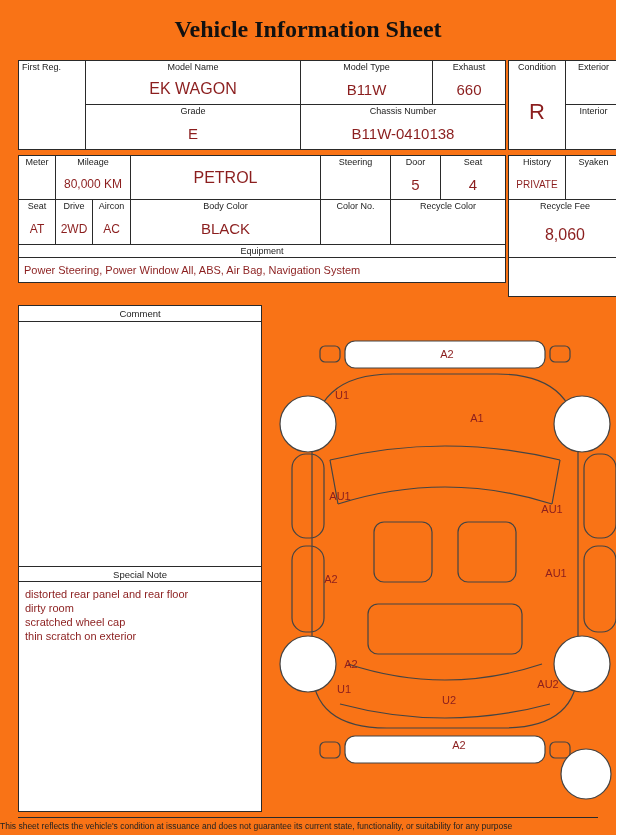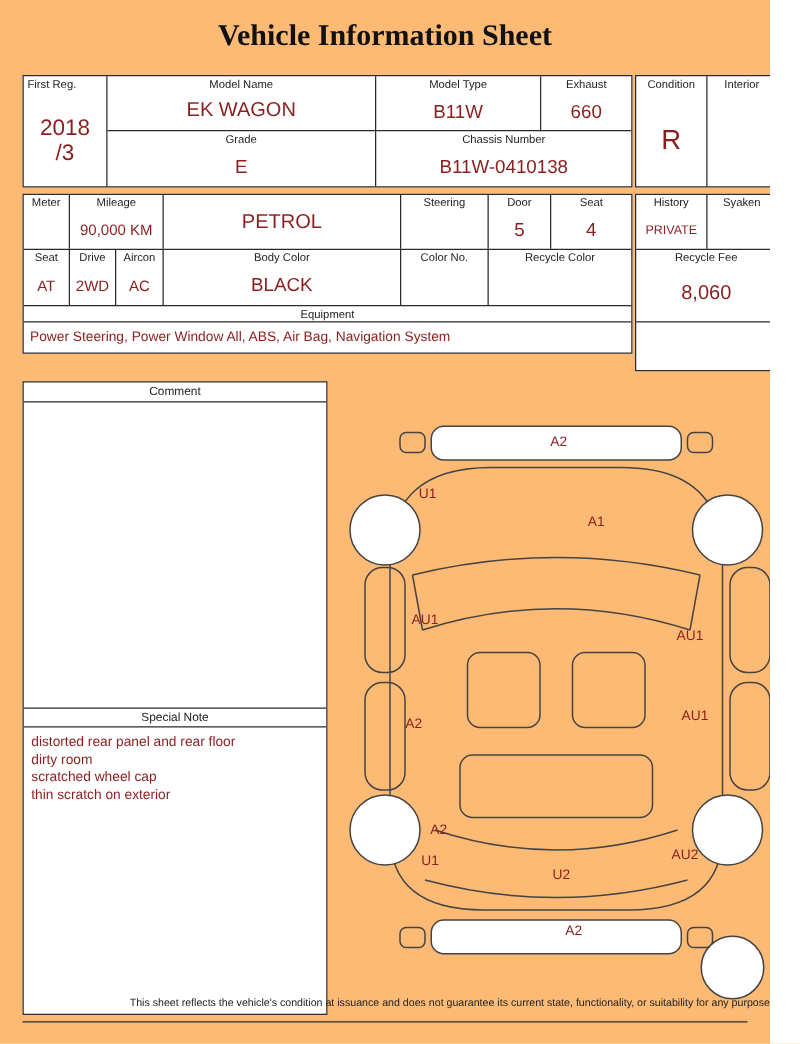--- a/index.html
+++ b/index.html
@@ -1,18 +1,18 @@
 <!DOCTYPE html>
 <html style="--accent: #8b1e1e;"><head>
 <meta charset="utf-8">
 <style>
   :root { --accent:#8b1e1e; --line:#2a2a2a; }
   * { box-sizing: border-box; margin:0; padding:0; }
   body { width:640px; height:835px; background:#fff; font-family:"Liberation Sans", sans-serif; color:#1a1a1a; }
-  .sheet { position:relative; width:616px; height:835px; background:#fdba74; overflow:hidden; }
+  .sheet { position:relative; width:616px; height:835px; background:#f97316; overflow:hidden; }
 
   .title { position:absolute; top:16px; left:0; width:100%; text-align:center;
            font-family:"Liberation Serif", serif; font-size:24px; font-weight:bold; color:#111; }
 
   .box { position:absolute; border:1px solid var(--line); background:#fff; }
   .hdr { font-size:9px; color:#222; text-align:center; line-height:13px; height:13px; white-space:nowrap; overflow:hidden; }
   .val { color:var(--accent); text-align:center; display:flex; align-items:center; justify-content:center; flex:1; }
   .cell { display:flex; flex-direction:column; overflow:hidden; }
   .br { border-right:1px solid var(--line); }
   .bb { border-bottom:1px solid var(--line); }
@@ -58,36 +58,32 @@
   
   #diagram { position:absolute; left:268px; top:312px; width:372px; height:500px; }
   #diagram svg { position:absolute; left:0; top:0; }
   #diagram svg * { fill:none; stroke:#444; stroke-width:1.2; }
   #diagram svg .wheel, #diagram svg .bumper { fill:#fff; }
   .diag-label { position:absolute; transform:translate(-50%,-50%); color:var(--accent);
                 font-size:11px; white-space:nowrap; z-index:2; }
 
   
   .footer-rule { position:absolute; left:18px; right:18px; top:817px; border-top:1px solid var(--line); }
-  .footer-text { position:absolute; left:0; top:797px; width:100%; text-align:right; font-size:8.5px; color:#222; }
+  .footer-text { position:absolute; left:0; top:821px; width:100%; text-align:left; font-size:8.5px; color:#222; }
 </style>
 </head>
 <body>
 
 <div class="sheet">
 
   <div class="title">Vehicle Information Sheet</div>
 
   <div class="box" id="boxA">
     <div class="cell firstreg br">
       <div class="hdr">First Reg.</div>
-      <div class="val">
-        <span>2018</span>
-        <span>/3</span>
-      </div>
     </div>
     <div class="cell br bb">
       <div class="hdr">Model Name</div>
       <div class="val v16">EK WAGON</div>
     </div>
     <div class="cell br bb">
       <div class="hdr">Model Type</div>
       <div class="val v15">B11W</div>
     </div>
     <div class="cell bb">
@@ -102,35 +98,39 @@
       <div class="hdr">Chassis Number</div>
       <div class="val v15">B11W-0410138</div>
     </div>
   </div>
 
   <div class="box" id="boxB">
     <div class="cell condition br">
       <div class="hdr">Condition</div>
       <div class="val">R</div>
     </div>
+    <div class="cell bb">
+      <div class="hdr">Exterior</div>
+      <div class="val"></div>
+    </div>
     <div class="cell">
       <div class="hdr">Interior</div>
       <div class="val"></div>
     </div>
   </div>
 
   <div class="box" id="boxC">
     <div class="rowC1">
       <div class="cell br">
         <div class="hdr">Meter</div>
         <div class="val"></div>
       </div>
       <div class="cell br">
         <div class="hdr">Mileage</div>
-        <div class="val v12">90,000 KM</div>
+        <div class="val v12">80,000 KM</div>
       </div>
       <div class="cell br">
         <div class="val v16">PETROL</div>
       </div>
       <div class="cell br">
         <div class="hdr">Steering</div>
         <div class="val"></div>
       </div>
       <div class="cell br">
         <div class="hdr">Door</div>

